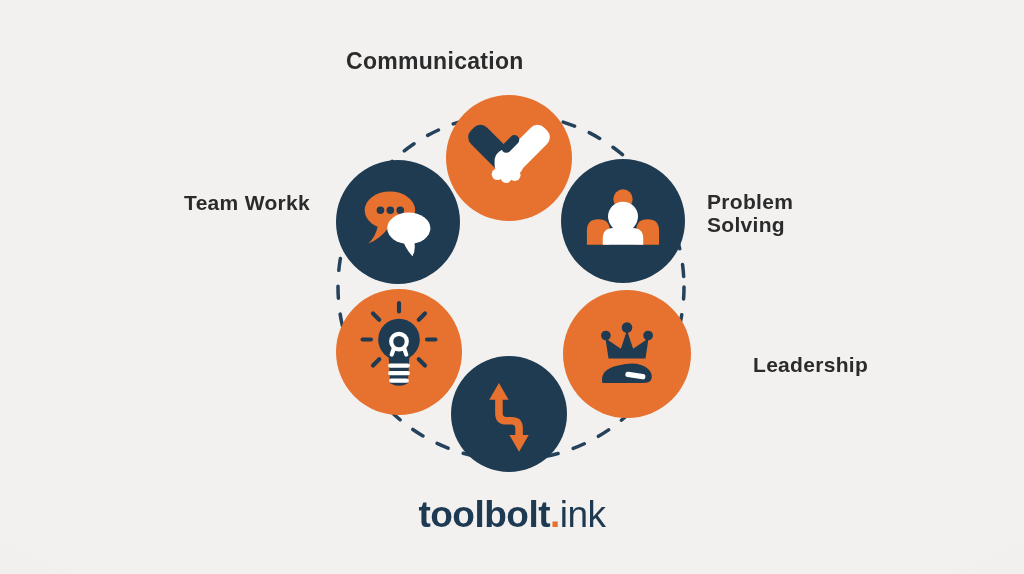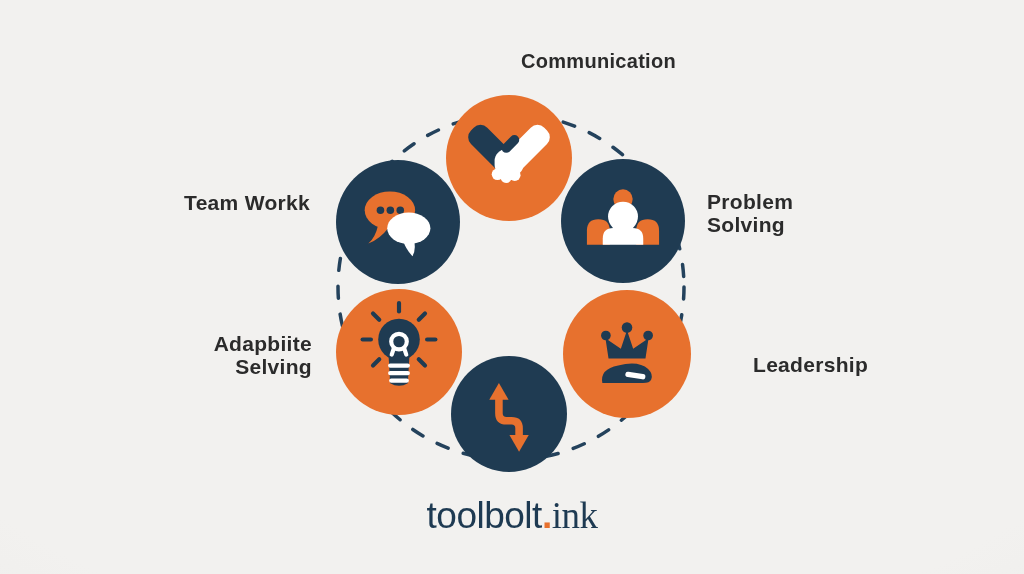--- a/index.html
+++ b/index.html
@@ -25,32 +25,32 @@
   .lbl{
     position:absolute;
     color:var(--text);
     font-weight:600;
     font-size:21px;
     letter-spacing:0.3px;
     line-height:23px;
     white-space:nowrap;
   }
   .lbl span{display:block;}
-  .lbl.title{font-size:20px;text-align:right;}
+  .lbl.title{font-size:23px;text-align:left;}
   .lbl.align-right{text-align:right;}
   .logo{
     position:absolute;left:0;right:0;top:494px;
     text-align:center;
     font-size:37px;
     color:var(--logo);
     letter-spacing:-0.5px;
   }
-  .logo .heavy{font-weight:400;}
+  .logo .heavy{font-weight:700;}
   .logo .dot{font-weight:800;color:var(--orange);}
-  .logo .light{font-weight:500;font-family:Liberation Serif, serif;}
+  .logo .light{font-weight:500;}
 </style>
 </head>
 <body>
 
 <div class="stage">
 
   <svg class="ring" width="1024" height="574" viewBox="0 0 1024 574">
     <circle cx="511" cy="287" r="173" fill="none" stroke="var(--dash)" stroke-width="3.5" stroke-dasharray="12 16" stroke-linecap="round"></circle>
   </svg>
 
@@ -144,24 +144,20 @@
 
   <div class="lbl" style="left:707px;top:190px;">
     <span>Problem</span>
     <span>Solving</span>
   </div>
 
   <div class="lbl align-right" style="right:714px;top:191px;">
     <span>Team Workk</span>
   </div>
 
-  <div class="lbl align-right" style="right:712px;top:332px;">
-    <span>Adapbiite</span>
-    <span>Selving</span>
-  </div>
 
   <div class="lbl" style="left:706px;top:353px;margin-left:47px;">
     <span>Leadership</span>
   </div>
 
   <div class="logo">
     <span class="heavy">toolbolt</span><span class="dot">.</span><span class="light">ink</span>
   </div>
 
 </div>

